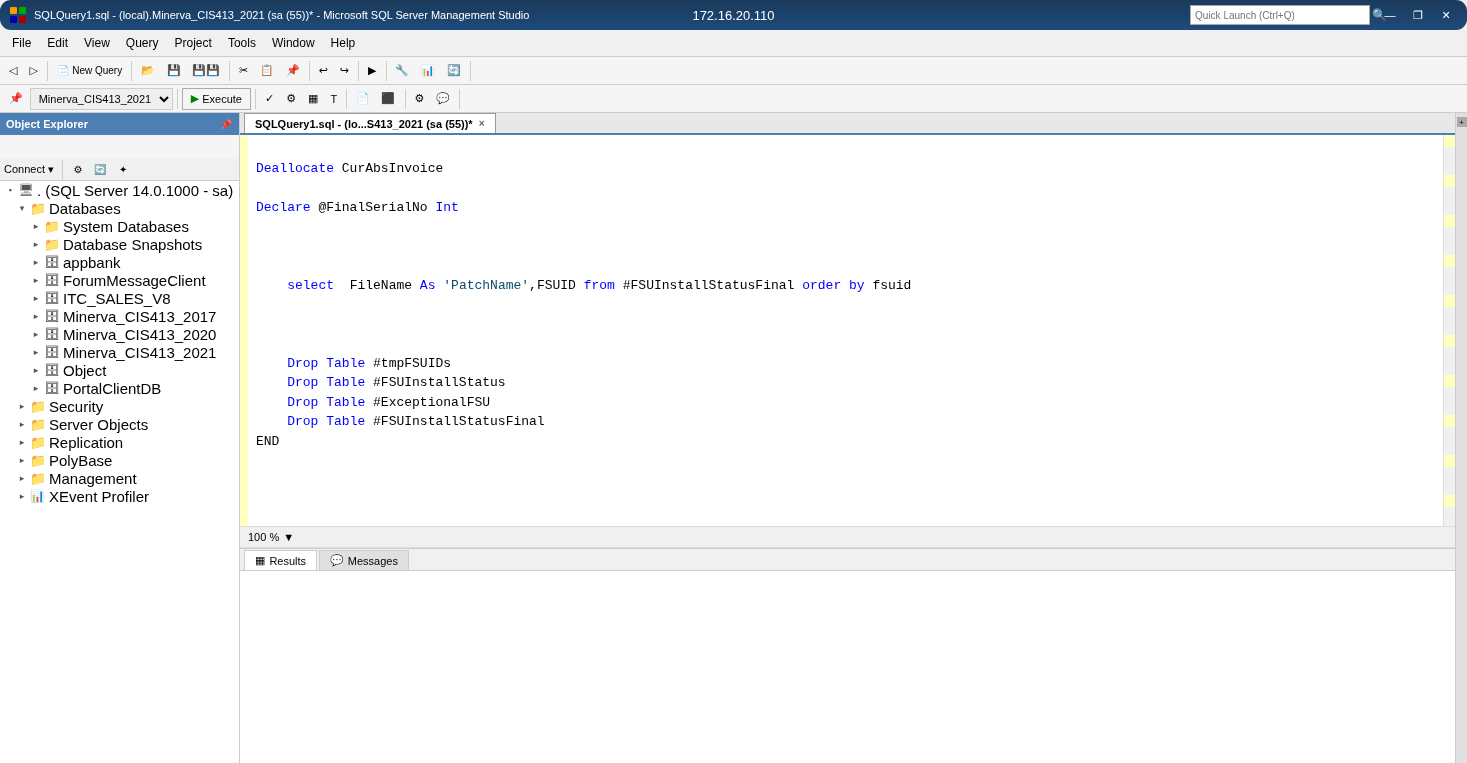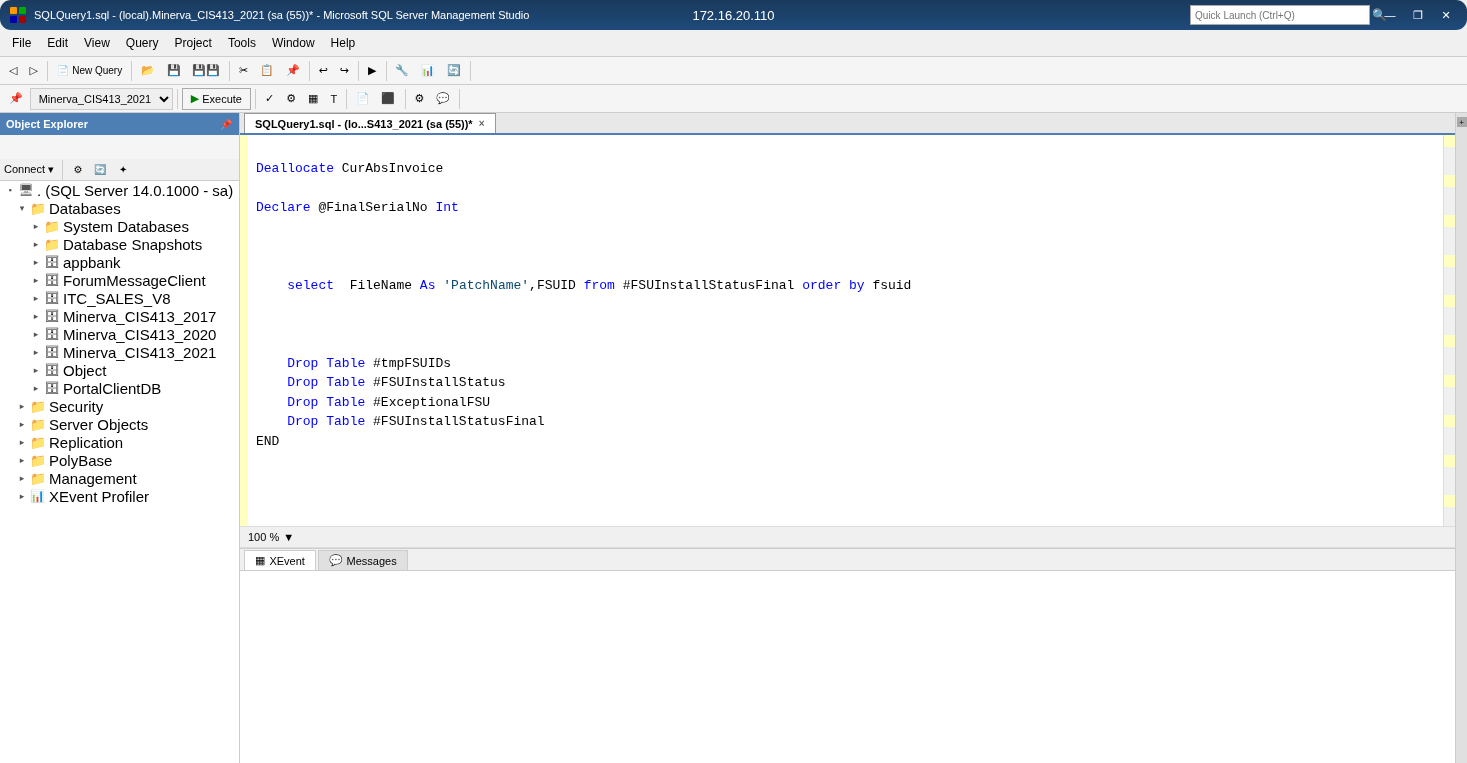--- a/index.html
+++ b/index.html
@@ -535,21 +535,21 @@
 
     <div id="zoom-bar">
       <span>100 %</span>
       <span>▼</span>
     </div>
 
     <div id="results-pane">
       <div id="results-tabs">
         <div class="results-tab active">
           <span>▦</span>
-          <span>XEvent</span>
+          <span>Results</span>
         </div>
         <div class="results-tab">
           <span>💬</span>
           <span>Messages</span>
         </div>
       </div>
     </div>
 
   </div>
 

